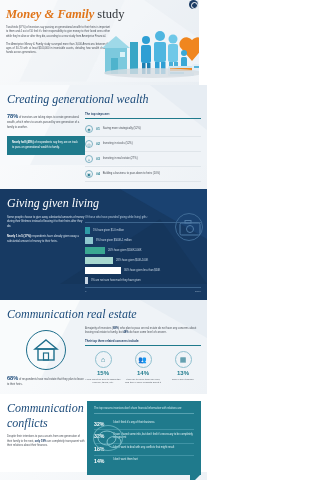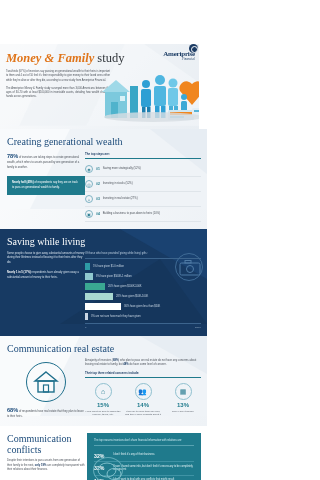--- a/index.html
+++ b/index.html
@@ -9,21 +9,20 @@
     background: #ffffff;
     overflow: hidden;
   }
   .page { width: 207px; height: 480px; position: relative; }
 
   
   .hero {
     position: relative; height: 85px; width: 199px;
     background: linear-gradient(135deg,#fdfdfd 0%,#f2f5f8 55%,#e9eef3 100%);
     overflow: hidden;
-    margin-top: 44px;
   }
   .hero-facets { position:absolute; inset:0; opacity:.55; }
   .hero-inner { position: relative; padding: 8px 0 0 6px; width: 112px; }
   .hero-title { font-family:"Liberation Serif", serif; font-size: 12.5px; line-height: 1.05; color:#2b2b2b; white-space:nowrap;}
   .hero-title .ital { font-style: italic; color:#e0751a; font-weight:700; }
   .hero-title .reg  { font-weight:400; color:#33383d; }
   .hero-p {
     font-size: 2.6px; line-height: 1.62; color:#4a5058; margin-top: 5px;
     width: 104px; text-align: justify;
   }
@@ -38,22 +37,22 @@
   
   .illus { position:absolute; left:100px; top:26px; width:107px; height:56px; }
   .ground { position:absolute; left:4px; bottom:4px; width:98px; height:10px; background:#d7dde2; border-radius:50%; opacity:.8;}
 
   
   .sec { position:relative; width:207px; overflow:hidden; }
   .sec-light { background: linear-gradient(120deg,#fbfcfd 0%,#eef2f6 100%); }
   .sec-navy  { background: #173a63; }
   .facets { position:absolute; inset:0; }
   .sec-head {
-    font-family:"Liberation Serif", serif; font-size:10px; color:#1c4b7a;
-    padding: 7px 0 0 7px; position:relative;
+    font-family:"Liberation Serif", serif; font-size:12px; color:#1c4b7a;
+    padding: 7px 0 0 7px; position:relative;font-style:italic;
   }
   .sec-navy .sec-head { color:#ffffff; }
   .two-col { position:relative; display:flex; padding: 5px 6px 7px 7px; }
   .col-l { width: 78px; flex:none; }
   .col-r { flex:1; }
   .body-t { font-size:2.7px; line-height:1.66; color:#4a5058; text-align:left;}
   .sec-navy .body-t { color:#d4e0ec; }
   .body-t b { color:#1c3c64; }
   .sec-navy .body-t b { color:#ffffff; }
   .pct-lead { font-size:5.6px; font-weight:700; color:#1c4b7a; }
@@ -142,24 +141,20 @@
     </svg>
 
     <div class="hero-inner">
       <div class="hero-title">
         <span class="ital">Money &amp; Family</span><span class="reg"> study</span>
       </div>
       <div class="hero-p">Two-thirds (67%) of investors say passing on generational wealth to their heirs is important to them and 4 out of 10 feel it's their responsibility to give money to their loved ones either while they're alive or after they die, according to a new study from Ameriprise Financial.</div>
       <div class="hero-p">The Ameriprise Money &amp; Family study surveyed more than 3,000 Americans between the ages of 30-70 with at least $100,000 in investable assets, detailing how wealth changes hands across generations.</div>
     </div>
 
-    <div class="logo">
-      <div class="logo-name">Ameriprise</div>
-      <div class="logo-sub">Financial</div>
-    </div>
     <div class="logo-mark"></div>
 
     <div class="illus">
       <div class="ground"></div>
       <svg viewBox="0 0 107 56" width="107" height="56">
 
         <polygon points="2,22 16,10 30,22" fill="#9fd9e8"></polygon>
         <rect x="5" y="22" width="22" height="26" fill="#7cc9dd"></rect>
         <rect x="11" y="32" width="7" height="16" fill="#4fb3cc"></rect>
         <rect x="20" y="26" width="5" height="5" fill="#d9f2f8"></rect>
@@ -237,21 +232,21 @@
       </div>
     </div>
   </div>
 
   <div class="sec sec-navy">
     <svg class="facets" viewBox="0 0 207 95" preserveAspectRatio="none">
       <polygon points="0,0 207,0 207,95 0,95" fill="#173a63"></polygon>
       <polygon points="120,0 207,0 207,50" fill="#1a4271"></polygon>
       <polygon points="60,95 160,30 207,95" fill="#15365c"></polygon>
     </svg>
-    <div class="sec-head">Saving while living</div>
+    <div class="sec-head">Giving given living</div>
     <div class="two-col">
       <div class="col-l">
         <div class="body-t">Some people choose to give away substantial amounts of money during their lifetimes instead of leaving it to their heirs after they die.</div>
         <div class="body-t" style="margin-top:6px;">
           <b>Nearly 1 in 5 (17%)</b><span> respondents have already given away a substantial amount of money to their heirs.</span>
         </div>
       </div>
       <div class="col-r">
         <div class="chart-title">Of those who have provided 'giving while living' gifts:</div>
         <div class="chart-rule"></div>

